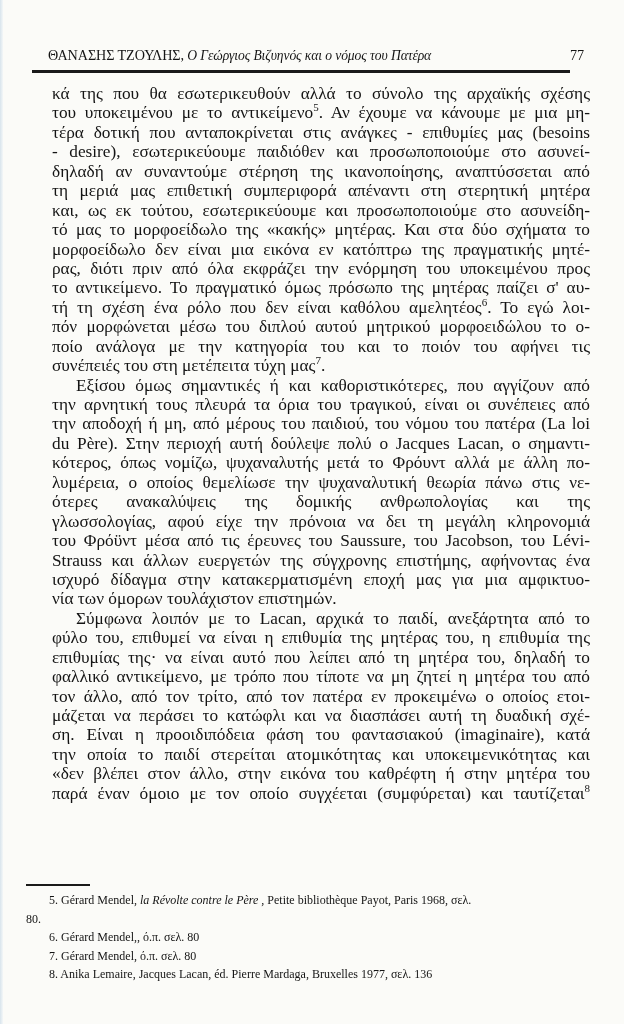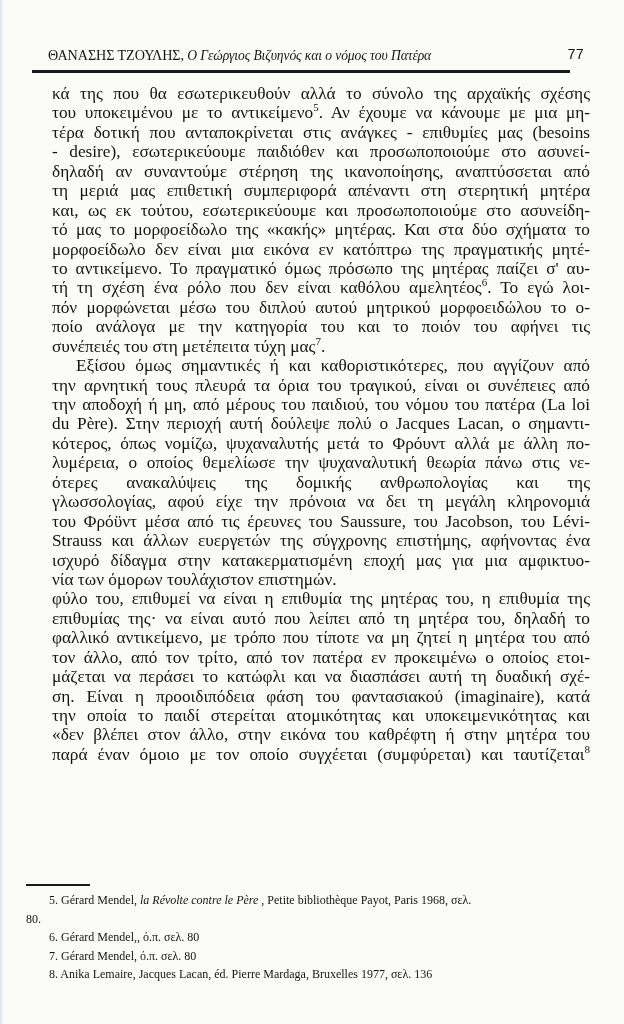--- a/index.html
+++ b/index.html
@@ -13,21 +13,21 @@
   .page-edge {
     position:absolute; left:0; top:0; width:3px; height:1024px;
     background:linear-gradient(to right,#d8e4ec,#f4f7f8);
   }
   .header {
     position:absolute; left:48px; top:47px; width:538px; height:20px;
     font-size:14.2px; letter-spacing:-0.1px; white-space:nowrap;
   }
   .header .author { }
   .header .title { font-style:italic; font-size:13.6px; }
-  .header .pageno { position:absolute; right:2px; top:0;font-family:Liberation Mono, monospace; }
+  .header .pageno { position:absolute; right:2px; top:0; }
   .rule {
     position:absolute; left:32px; top:70px; width:538px; height:2.5px; background:#1a1a1a;
   }
   .body-text {
     position:absolute; left:32px; top:84px; width:538px;
     font-size:17.3px; line-height:19.45px;margin-left:20px;
   }
   .line {
     display:block; height:19.45px; white-space:nowrap;
     text-align:justify; text-align-last:justify;
@@ -61,37 +61,39 @@
 <div class="body-text" id="body-text">
     <span class="line"><span>κά της που θα εσωτερικευθούν αλλά το σύνολο της αρχαϊκής σχέσης</span></span>
     <span class="line"><span>του υποκειμένου με το αντικείμενο</span><sup>5</sup><span>. Αν έχουμε να κάνουμε με μια μη-</span></span>
     <span class="line"><span>τέρα δοτική που ανταποκρίνεται στις ανάγκες - επιθυμίες μας (besoins</span></span>
     <span class="line"><span>- desire), εσωτερικεύουμε παιδιόθεν και προσωποποιούμε στο ασυνεί-</span></span>
     <span class="line"><span>δηλαδή αν συναντούμε στέρηση της ικανοποίησης, αναπτύσσεται από</span></span>
     <span class="line"><span>τη μεριά μας επιθετική συμπεριφορά απέναντι στη στερητική μητέρα</span></span>
     <span class="line"><span>και, ως εκ τούτου, εσωτερικεύουμε και προσωποποιούμε στο ασυνείδη-</span></span>
     <span class="line"><span>τό μας το μορφοείδωλο της «κακής» μητέρας. Και στα δύο σχήματα το</span></span>
     <span class="line"><span>μορφοείδωλο δεν είναι μια εικόνα εν κατόπτρω της πραγματικής μητέ-</span></span>
+    <span class="line"><span>ρας, διότι πριν από όλα εκφράζει την ενόρμηση του υποκειμένου προς</span></span>
     <span class="line"><span>το αντικείμενο. Το πραγματικό όμως πρόσωπο της μητέρας παίζει σ' αυ-</span></span>
     <span class="line"><span>τή τη σχέση ένα ρόλο που δεν είναι καθόλου αμελητέος</span><sup>6</sup><span>. Το εγώ λοι-</span></span>
     <span class="line"><span>πόν μορφώνεται μέσω του διπλού αυτού μητρικού μορφοειδώλου το ο-</span></span>
     <span class="line"><span>ποίο ανάλογα με την κατηγορία του και το ποιόν του αφήνει τις</span></span>
     <span class="line last"><span>συνέπειές του στη μετέπειτα τύχη μας</span><sup>7</sup><span>.</span></span>
     <span class="line indent"><span>Εξίσου όμως σημαντικές ή και καθοριστικότερες, που αγγίζουν από</span></span>
     <span class="line"><span>την αρνητική τους πλευρά τα όρια του τραγικού, είναι οι συνέπειες από</span></span>
     <span class="line"><span>την αποδοχή ή μη, από μέρους του παιδιού, του νόμου του πατέρα (La loi</span></span>
     <span class="line"><span>du Père). Στην περιοχή αυτή δούλεψε πολύ ο Jacques Lacan, ο σημαντι-</span></span>
     <span class="line"><span>κότερος, όπως νομίζω, ψυχαναλυτής μετά το Φρόυντ αλλά με άλλη πο-</span></span>
     <span class="line"><span>λυμέρεια, ο οποίος θεμελίωσε την ψυχαναλυτική θεωρία πάνω στις νε-</span></span>
     <span class="line"><span>ότερες ανακαλύψεις της δομικής ανθρωπολογίας και της</span></span>
     <span class="line"><span>γλωσσολογίας, αφού είχε την πρόνοια να δει τη μεγάλη κληρονομιά</span></span>
     <span class="line"><span>του Φρόϋντ μέσα από τις έρευνες του Saussure, του Jacobson, του Lévi-</span></span>
     <span class="line"><span>Strauss και άλλων ευεργετών της σύγχρονης επιστήμης, αφήνοντας ένα</span></span>
     <span class="line"><span>ισχυρό δίδαγμα στην κατακερματισμένη εποχή μας για μια αμφικτυο-</span></span>
     <span class="line last"><span>νία των όμορων τουλάχιστον επιστημών.</span></span>
+    <span class="line indent"><span>Σύμφωνα λοιπόν με το Lacan, αρχικά το παιδί, ανεξάρτητα από το</span></span>
     <span class="line"><span>φύλο του, επιθυμεί να είναι η επιθυμία της μητέρας του, η επιθυμία της</span></span>
     <span class="line"><span>επιθυμίας της· να είναι αυτό που λείπει από τη μητέρα του, δηλαδή το</span></span>
     <span class="line"><span>φαλλικό αντικείμενο, με τρόπο που τίποτε να μη ζητεί η μητέρα του από</span></span>
     <span class="line"><span>τον άλλο, από τον τρίτο, από τον πατέρα εν προκειμένω ο οποίος ετοι-</span></span>
     <span class="line"><span>μάζεται να περάσει το κατώφλι και να διασπάσει αυτή τη δυαδική σχέ-</span></span>
     <span class="line"><span>ση. Είναι η προοιδιπόδεια φάση του φαντασιακού (imaginaire), κατά</span></span>
     <span class="line"><span>την οποία το παιδί στερείται ατομικότητας και υποκειμενικότητας και</span></span>
     <span class="line"><span>«δεν βλέπει στον άλλο, στην εικόνα του καθρέφτη ή στην μητέρα του</span></span>
     <span class="line"><span>παρά έναν όμοιο με τον οποίο συγχέεται (συμφύρεται) και ταυτίζεται</span><sup>8</sup><span></span></span>
   </div>

